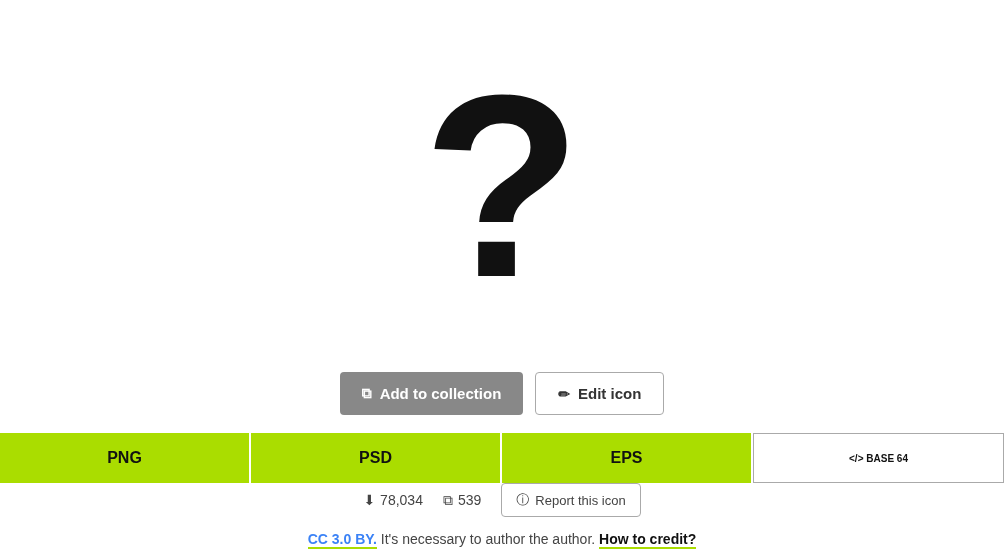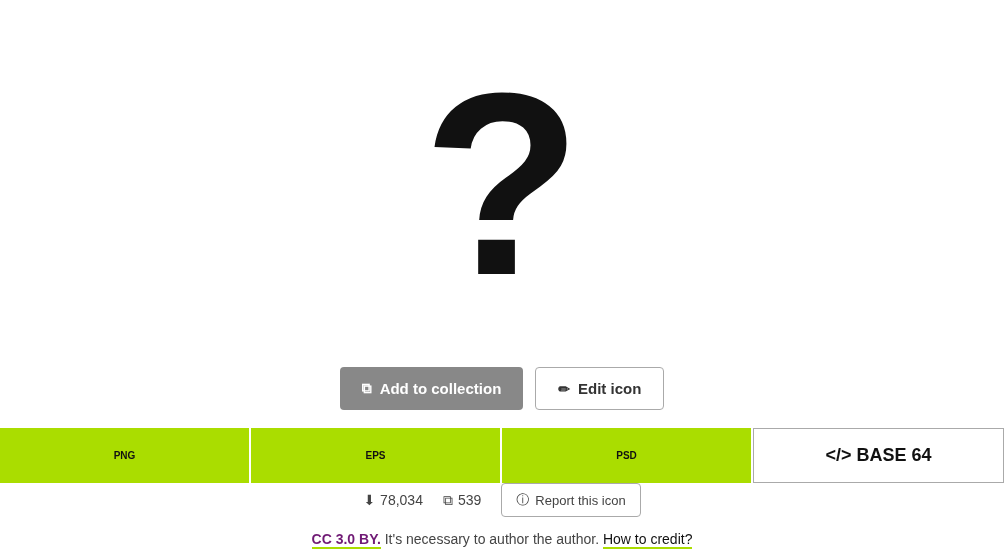--- a/index.html
+++ b/index.html
@@ -69,38 +69,38 @@
       align-items: center;
       gap: 8px;
     }
 
     .btn-download {
       flex: 1;
       padding: 16px 0;
       background: #aadd00;
       color: #111111;
       border: none;
-      font-size: 10px;
+      font-size: 16px;
       font-weight: 700;
       cursor: pointer;
       text-align: center;
       border-right: 2px solid #ffffff;
     }
 
     .btn-download:last-child {
       border-right: none;
     }
 
     .btn-base64 {
       flex: 1;
       padding: 16px 0;
       background: #ffffff;
       color: #111111;
       border: 1.5px solid #aaaaaa;
-      font-size: 18px;
+      font-size: 10px;
       font-weight: 700;
       cursor: pointer;
       text-align: center;
     }
 
     .stats-row {
       display: flex;
       align-items: center;
       gap: 20px;
       margin-bottom: 14px;
@@ -127,31 +127,31 @@
       gap: 6px;
     }
 
     .license-row {
       font-size: 14px;
       color: #444444;
       margin-bottom: 10px;
     }
 
     .license-link {
-      color: #701a75;
+      color: #3b82f6;
       font-weight: 700;
       text-decoration: underline;
       cursor: pointer;
       border-bottom: 2px solid #aadd00;
       text-decoration: none;
     }
 
     .how-to-credit {
       color: #111111;
-      font-weight: 400;
+      font-weight: 700;
       text-decoration: underline;
       cursor: pointer;
       border-bottom: 2px solid #aadd00;
       text-decoration: none;
     }
 
     .collection-icon {
       display: inline-block;
       font-size: 14px;
     }
@@ -180,22 +180,22 @@
     <span>Add to collection</span>
   </button>
   <button class="btn-edit-icon">
     <span class="pencil-icon">✏</span>
     <span>Edit icon</span>
   </button>
 </div>
 
 <div class="download-row">
   <button class="btn-download">PNG</button>
+  <button class="btn-download">PSD</button>
   <button class="btn-download">EPS</button>
-  <button class="btn-download">PSD</button>
   <button class="btn-base64">&lt;/&gt; BASE 64</button>
 </div>
 
 <div class="stats-row">
   <div class="stat-item">
     <span>⬇</span>
     <span>78,034</span>
   </div>
   <div class="stat-item">
     <span>⧉</span>

